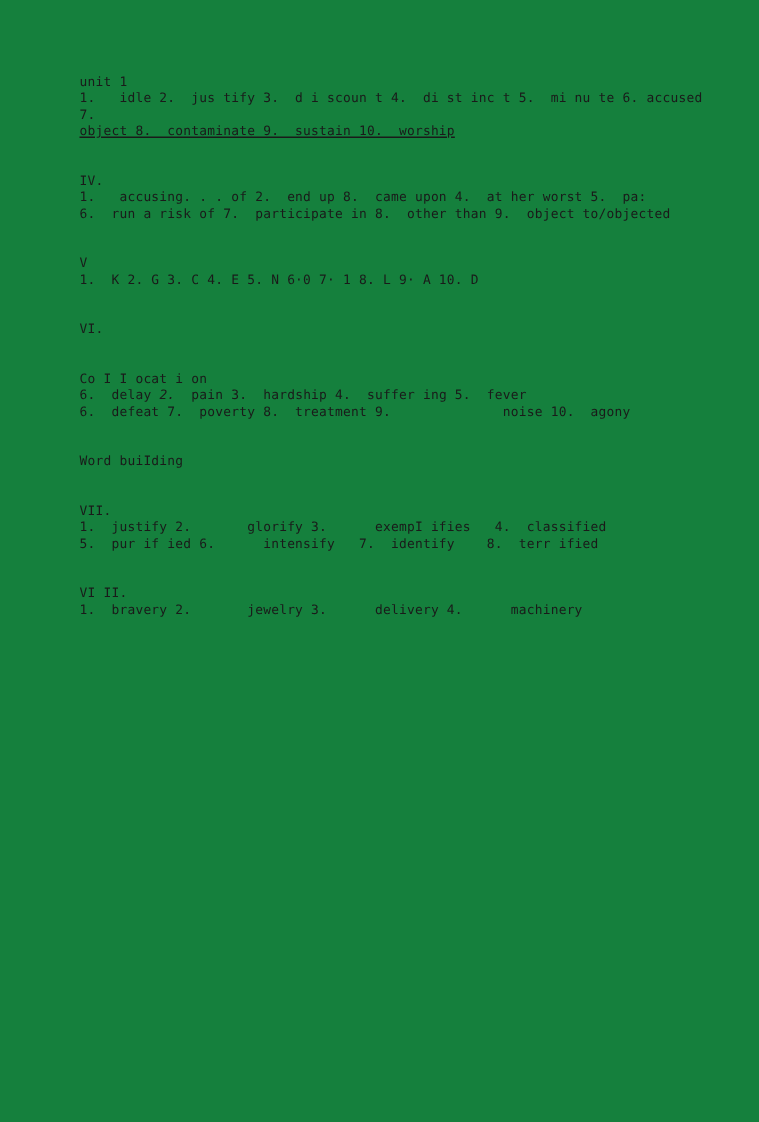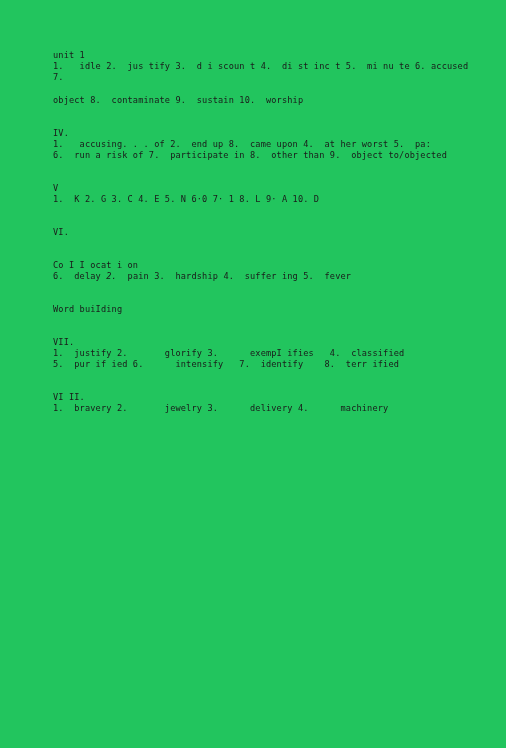--- a/index.html
+++ b/index.html
@@ -8,21 +8,21 @@
     padding: 0;
     background: #ffffff;
   }
   body {
     font-family: "DejaVu Sans Mono", "Liberation Mono", monospace;
   }
   .page {
     position: relative;
     width: 506px;
     height: 748px;
-    background: #22c55e;
+    background: #15803d;
     overflow: hidden;
     margin: 0 auto;
   }
   .doc-body {
     position: absolute;
     left: 53px;
     top: 50px;
     width: 420px;
   }
   .line {
@@ -30,21 +30,21 @@
     font-size: 8.6px;
     line-height: 11px;
     letter-spacing: 0.15px;
     white-space: pre-wrap;
     word-break: break-word;
     margin: 0;
   }
   
   .gap-heading   { margin-top: 22px; }
   .gap-para      { }
-  .gap-wrap      { margin-top: 12px; }
+  .gap-wrap      { margin-top: 0px; text-decoration: underline; }
   .first { margin-top: 0; }
 
   .ital {
     font-style: italic;
   }
 </style>
 </head>
 <body>
 
 <div class="page">
@@ -66,20 +66,21 @@
     <p class="line gap-heading">V</p>
 
     <p class="line gap-para">1.  K 2. G 3. C 4. E 5. N 6·0 7· 1 8. L 9· A 10. D</p>
 
     <p class="line gap-heading">VI.</p>
 
     <p class="line gap-heading">Co I I ocat i on</p>
 
     <p class="line gap-para"><span>6.  delay </span><span class="ital">2.</span><span>  pain 3.  hardship 4.  suffer ing 5.  fever</span></p>
 
+    <p class="line gap-para">6.  defeat 7.  poverty 8.  treatment 9.              noise 10.  agony</p>
 
     <p class="line gap-heading">Word buiIding</p>
 
     <p class="line gap-heading">VII.</p>
 
     <p class="line gap-para">1.  justify 2.       glorify 3.      exempI ifies   4.  classified</p>
 
     <p class="line gap-para">5.  pur if ied 6.      intensify   7.  identify    8.  terr ified</p>
 
     <p class="line gap-heading">VI II.</p>

